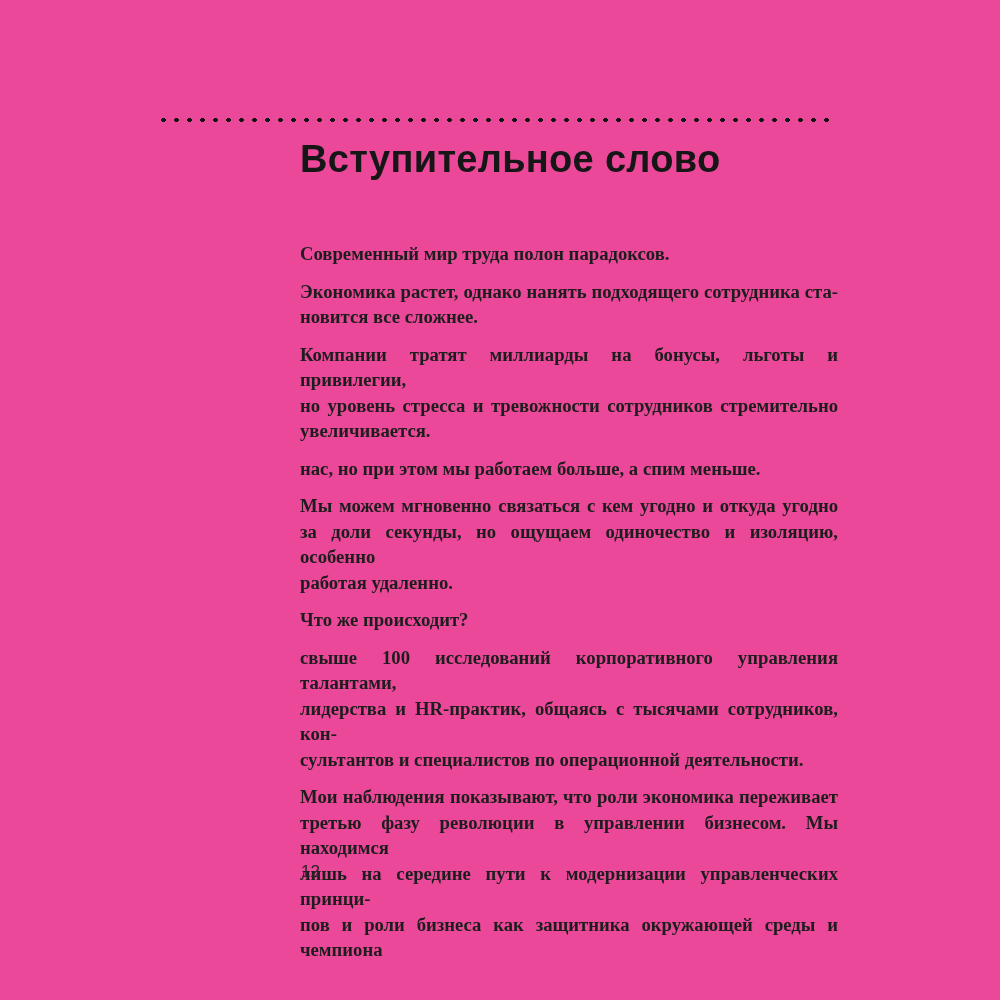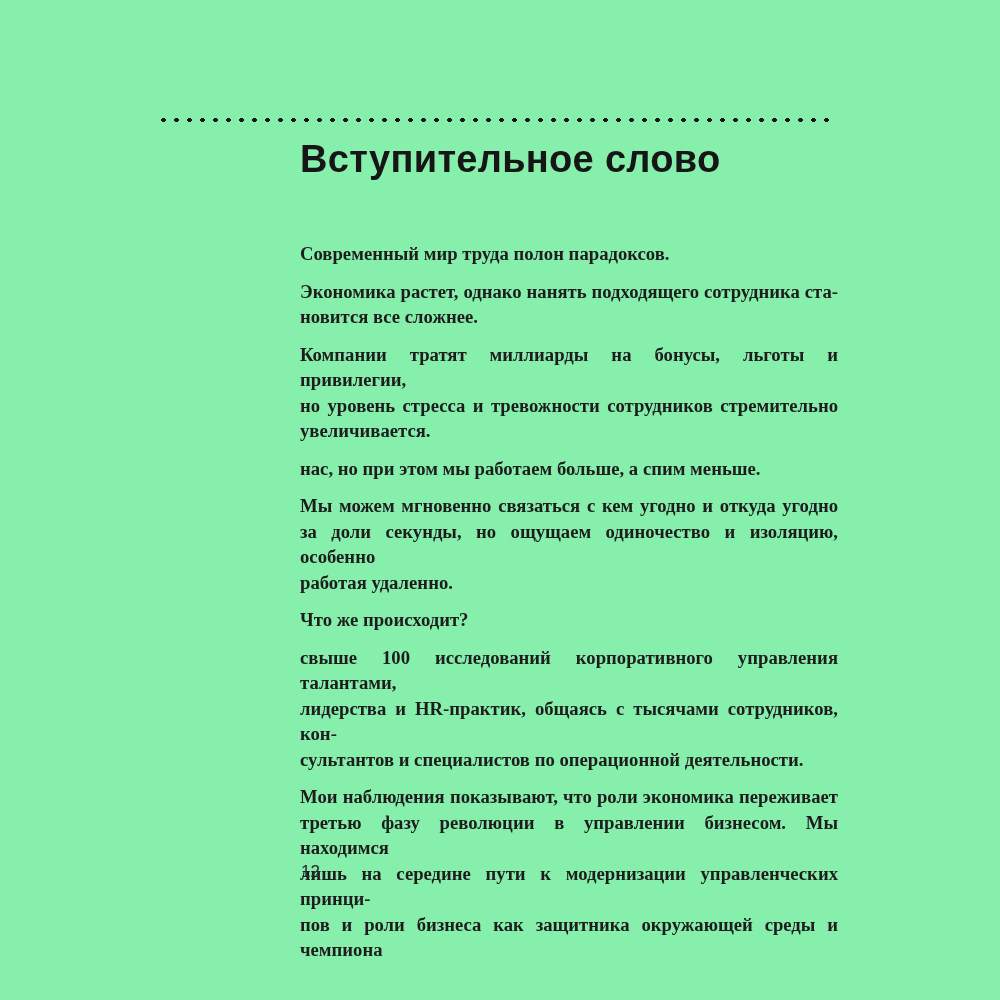--- a/index.html
+++ b/index.html
@@ -10,21 +10,21 @@
     width: 1000px;
     height: 1000px;
     background: #ffffff;
     position: relative;
     overflow: hidden;
     font-family: "Liberation Serif", "DejaVu Serif", serif;
   }
   .page {
     position: absolute;
     inset: 0;
-    background: #86efac;
+    background: #ec4899;
   }
   .dotted-line {
     position: absolute;
     left: 157px;
     top: 115px;
     width: 676px;
     height: 10px;
     background-image: radial-gradient(circle 2.3px at 6.5px 5px, #151515 97%, transparent 100%);
     background-size: 13px 10px;
     background-repeat: repeat-x;

